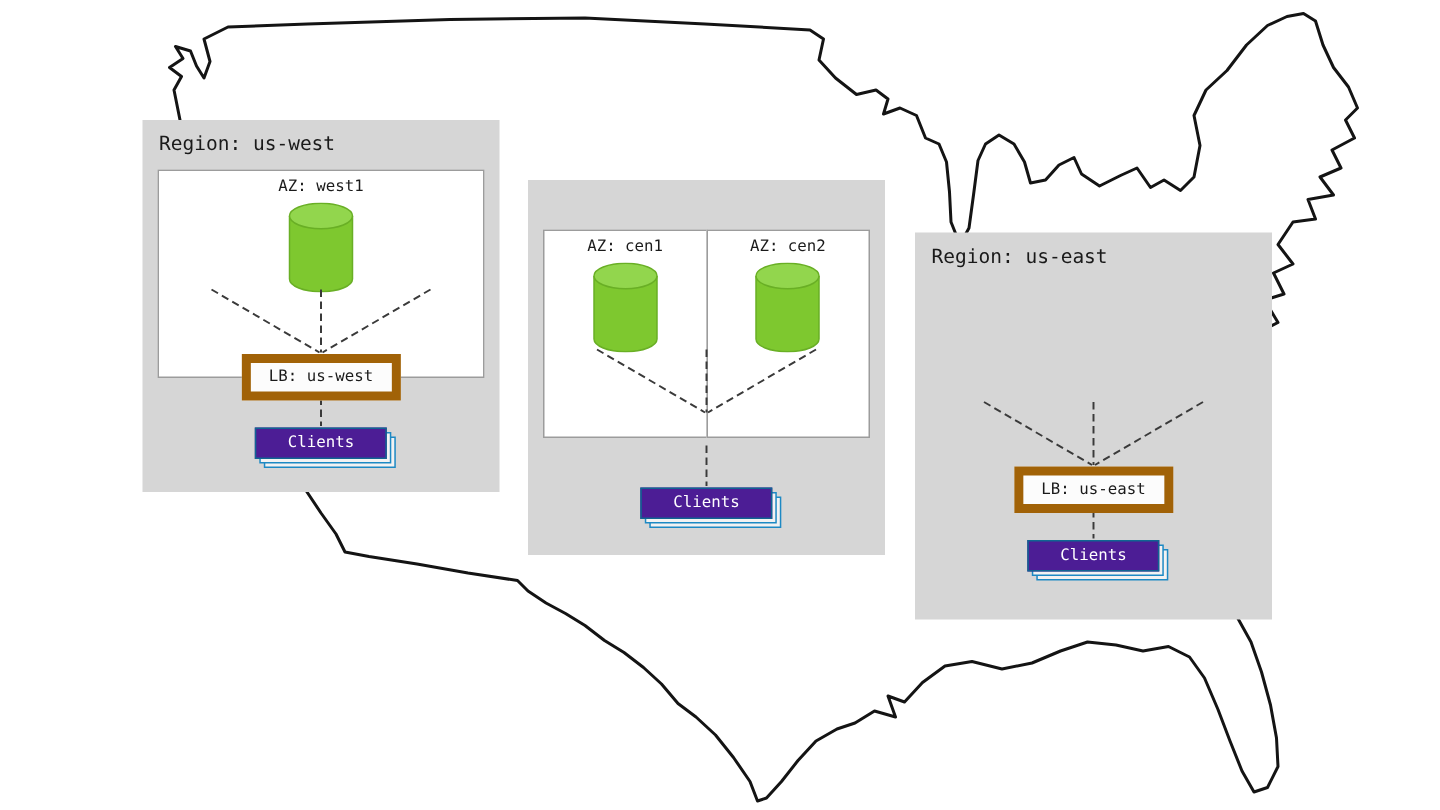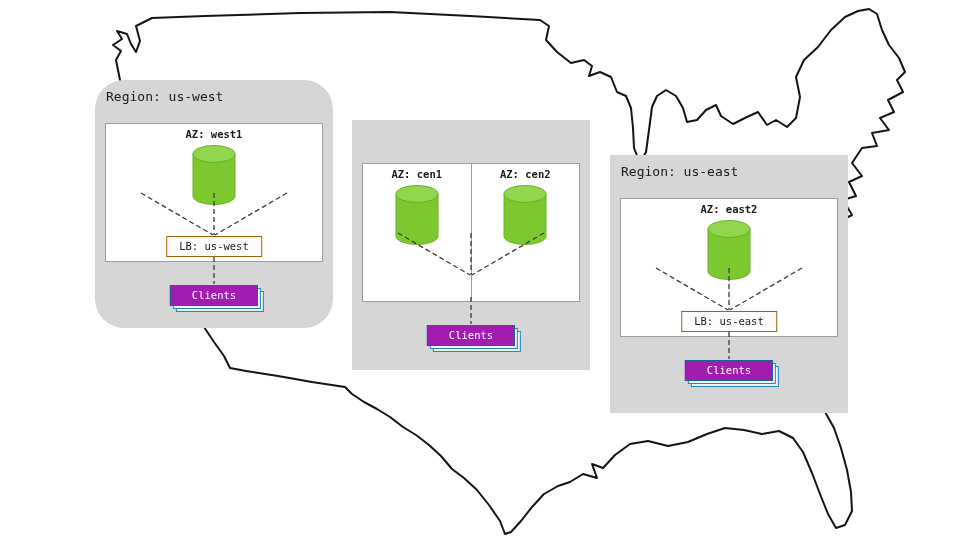--- a/index.html
+++ b/index.html
@@ -4,43 +4,43 @@
 <style>
   * { box-sizing: border-box; margin: 0; padding: 0; }
   html, body { width: 960px; height: 540px; background: #ffffff; }
   body { font-family: "DejaVu Sans Mono", "Liberation Mono", monospace; color: #1a1a1a; }
 
   .stage { position: relative; width: 960px; height: 540px; overflow: hidden; background: #fff; }
 
   .map-svg { position: absolute; top: 0; left: 0; z-index: 0; }
 
   .region { position: absolute; width: 238px; background: #d6d6d6; z-index: 1; }
-  .r-west    { left: 95px;  top: 80px;  height: 248px; border-radius: 29px; }
+  .r-west    { left: 95px;  top: 80px;  height: 248px; }
   .r-central { left: 352px; top: 120px; height: 250px; }
   .r-east    { left: 610px; top: 155px; height: 258px; }
 
   .region-title { position: absolute; top: 9px; left: 11px; font-size: 13px; white-space: nowrap; }
 
-  .az-row { position: absolute; top: 43px; left: 10px; right: 10px; height: 139px; display: flex; font-weight: bold; }
+  .az-row { position: absolute; top: 33px; left: 10px; right: 10px; height: 139px; display: flex; }
   .az { flex: 1; background: #ffffff; border: 1px solid #9c9c9c; margin-left: -1px; text-align: center; min-width: 0; }
   .az:first-child { margin-left: 0; }
   .az-label { font-size: 10.5px; padding-top: 4px; white-space: nowrap; }
   .cyl { display: block; margin: 5px auto 0; }
 
   .connectors { position: absolute; top: 0; left: 0; z-index: 2; pointer-events: none; }
 
   .lb {
     position: absolute; top: 156px; left: 50%; transform: translateX(-50%);
-    background: #fcfcfc; border: 1px solid #a16207;
+    background: #fcfcfc; border: 6px solid #a16207;
     font-size: 10.5px; padding: 3px 12px 4px; white-space: nowrap; z-index: 3;
   }
 
   .clients {
     position: absolute; top: 205px; left: 50%; transform: translateX(-50%);
-    background: #a21caf; color: #ffffff; border: 1px solid #106592;
+    background: #4c1d95; color: #ffffff; border: 1px solid #106592;
     font-size: 10.5px; padding: 3px 21px 4px; white-space: nowrap; z-index: 3;
     box-shadow: 3px 3px 0 -1px #f2f2f2, 3px 3px 0 0 #1d89c4,
                 6px 6px 0 -1px #f2f2f2, 6px 6px 0 0 #1d89c4;
   }
 </style>
 </head>
 <body>
 
 <div class="stage">
 
@@ -113,27 +113,20 @@
       <line x1="119" y1="113" x2="119" y2="155" stroke="#3a3a3a" stroke-width="1.3" stroke-dasharray="5 3"></line>
       <line x1="192" y1="113" x2="120" y2="155" stroke="#3a3a3a" stroke-width="1.3" stroke-dasharray="5 3"></line>
       <line x1="119" y1="177" x2="119" y2="204" stroke="#3a3a3a" stroke-width="1.3" stroke-dasharray="5 3"></line>
     </svg>
     <div class="clients">Clients</div>
   </div>
 
   <div class="region r-east">
     <div class="region-title">Region: us-east</div>
     <div class="az-row">
-      <div class="az">
-        <div class="az-label">AZ: east2</div>
-        <svg class="cyl" width="44" height="60" viewBox="0 0 44 60">
-          <path d="M1 9 v42 a21 8.5 0 0 0 42 0 V9" fill="#7ec82f" stroke="#69af25" stroke-width="1"></path>
-          <ellipse cx="22" cy="9" rx="21" ry="8.5" fill="#92d64d" stroke="#69af25" stroke-width="1"></ellipse>
-        </svg>
-      </div>
     </div>
     <svg class="connectors" width="238" height="210">
       <line x1="46" y1="113" x2="118" y2="155" stroke="#3a3a3a" stroke-width="1.3" stroke-dasharray="5 3"></line>
       <line x1="119" y1="113" x2="119" y2="155" stroke="#3a3a3a" stroke-width="1.3" stroke-dasharray="5 3"></line>
       <line x1="192" y1="113" x2="120" y2="155" stroke="#3a3a3a" stroke-width="1.3" stroke-dasharray="5 3"></line>
       <line x1="119" y1="177" x2="119" y2="204" stroke="#3a3a3a" stroke-width="1.3" stroke-dasharray="5 3"></line>
     </svg>
     <div class="lb">LB: us-east</div>
     <div class="clients">Clients</div>
   </div>

